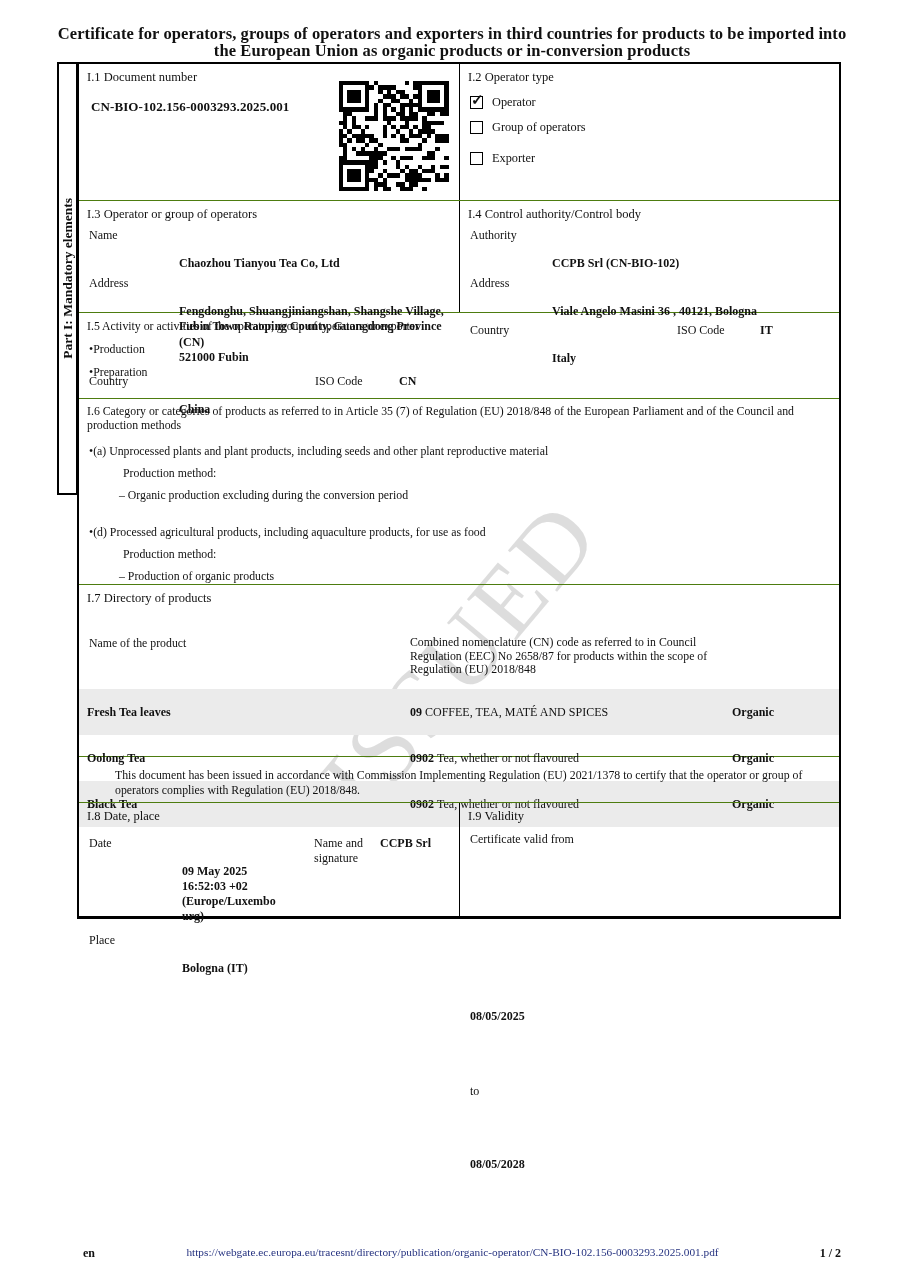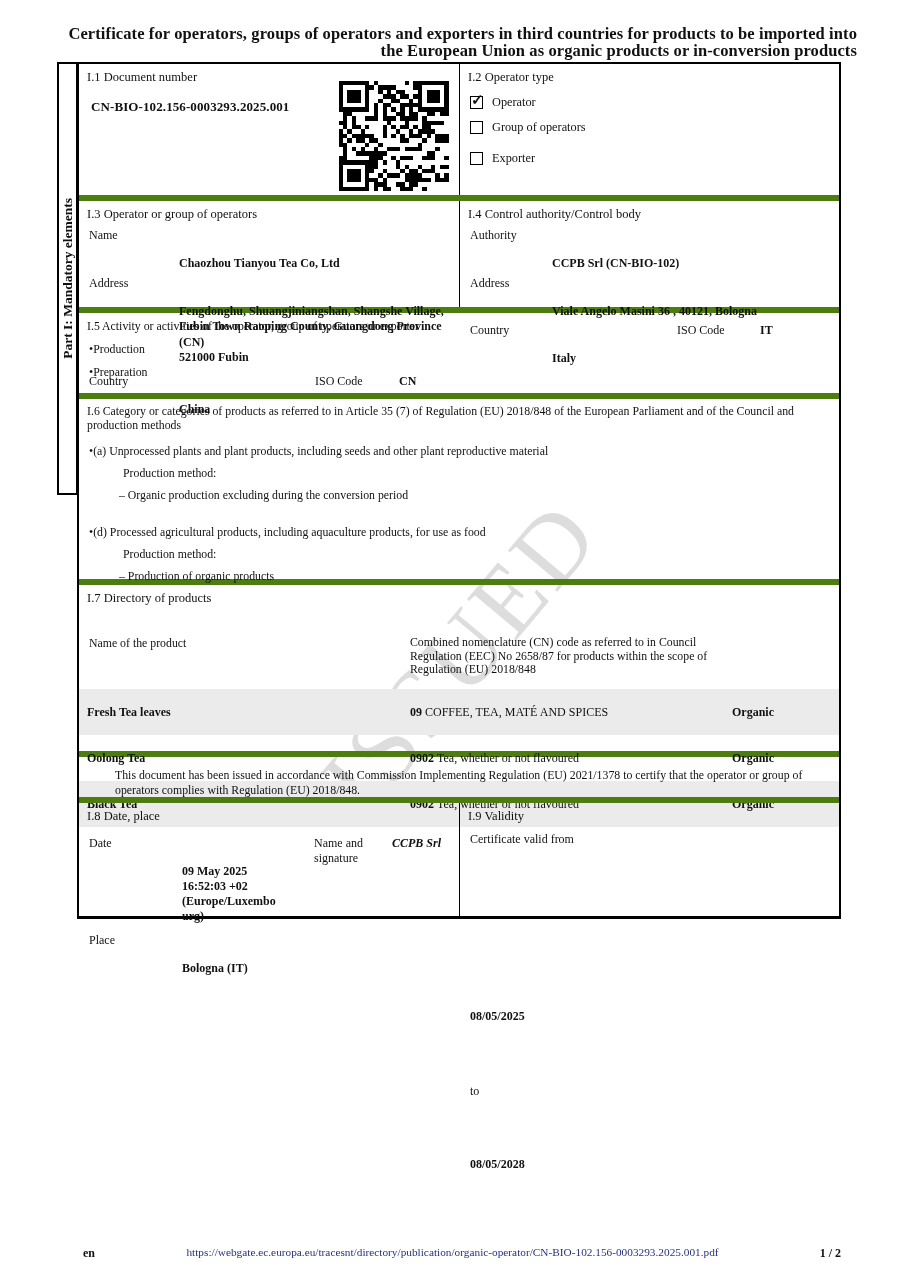--- a/index.html
+++ b/index.html
@@ -1,38 +1,38 @@
 <!DOCTYPE html>
 <html style="--link: #263380; --shade: #ebebeb; --wm: #c3c3c3;"><head>
 <meta charset="utf-8">
 <style>
   :root{ --link:#263380; --shade:#ebebeb; --wm:#c3c3c3; --ink:#111; }
   *{ box-sizing:border-box; margin:0; padding:0; }
   body{ background:#fff; font-family:"Liberation Serif", serif; color:var(--ink); }
   .page{ position:relative; width:905px; height:1280px; background:#fff; overflow:hidden; }
 
-  .title{ position:absolute; top:26px; left:47px; width:810px; text-align:right;
+  .title{ position:absolute; top:26px; left:47px; width:810px; text-align:center;
           font-size:16.5px; font-weight:bold; line-height:1.0; letter-spacing:.1px; }
 
   
   .watermark{ position:absolute; left:210px; top:600px; width:500px; text-align:center;
               font-size:98px; font-weight:normal; color:var(--wm); opacity:.55;
               transform:rotate(-50deg); transform-origin:center; letter-spacing:4px;
               z-index:1; pointer-events:none; }
 
   
   .sidebar{ position:absolute; left:57px; top:62px; width:21px; height:433px;
             border:2px solid #000; display:flex; align-items:center; justify-content:center; z-index:2; }
   .sidebar span{ writing-mode:vertical-rl; transform:rotate(180deg);
                  font-weight:bold; font-size:13.5px; white-space:nowrap; }
 
   
   .maintable{ position:absolute; left:77px; top:62px; width:764px;
               border:2px solid #000; border-bottom-width:3px; background:transparent; z-index:2; }
-  .row{ display:flex; border-bottom:6px solid #4d7c0f; position:relative; }
+  .row{ display:flex; border-bottom:1px solid #4d7c0f; position:relative; }
   .row:last-child{ border-bottom:none; }
   .cell{ padding:6px 8px; position:relative; }
   .c-left{ width:381px; border-right:1px solid #000; }
   .c-right{ flex:1; }
   .full{ width:100%; }
   .r1{ height:137px; } .r2{ height:112px; } .r3{ height:86px; }
   .r4{ height:186px; } .r5{ height:172px; } .r6{ height:46px;padding-left:26px; } .r7{ height:113px; }
 
   .sec-h{ font-size:12.5px; margin-bottom:6px; }
   .small-h{ font-size:11.8px; }
@@ -82,21 +82,21 @@
   .pc3{ flex:1; font-weight:bold; }
 
   
   .statement{ font-size:11.8px; line-height:1.25; padding:5px 2px; }
 
   
   .i8 .kv .k{ flex:0 0 93px; }
   .i8 .date-row{ margin-top:12px; }
   .i8 .v-date{ width:95px; font-weight:bold; overflow-wrap:anywhere; line-height:1.25; }
   .i8 .k2{ flex:0 0 62px; margin-left:37px; line-height:1.25; }
-  .i8 .v2{ font-weight:bold; margin-left:16px;font-style:italic; }
+  .i8 .v2{ font-weight:bold; margin-left:4px; }
   .i8 .place-row{ margin-top:9px; }
   .i9 .kv .k{ flex:0 0 149px; }
   .i9 .v{ flex:0 0 75px; font-weight:bold; }
   .i9 .k2{ flex:0 0 73px; }
   .i9 .v2{ font-weight:bold; }
   .i9 .valid-row{ margin-top:8px;flex-direction:column; }
 
   
   .footer{ position:absolute; left:0; top:1246px; width:905px; display:flex; align-items:baseline; font-size:12px; }
   .f-lang{ position:absolute; left:83px; font-weight:bold; }

